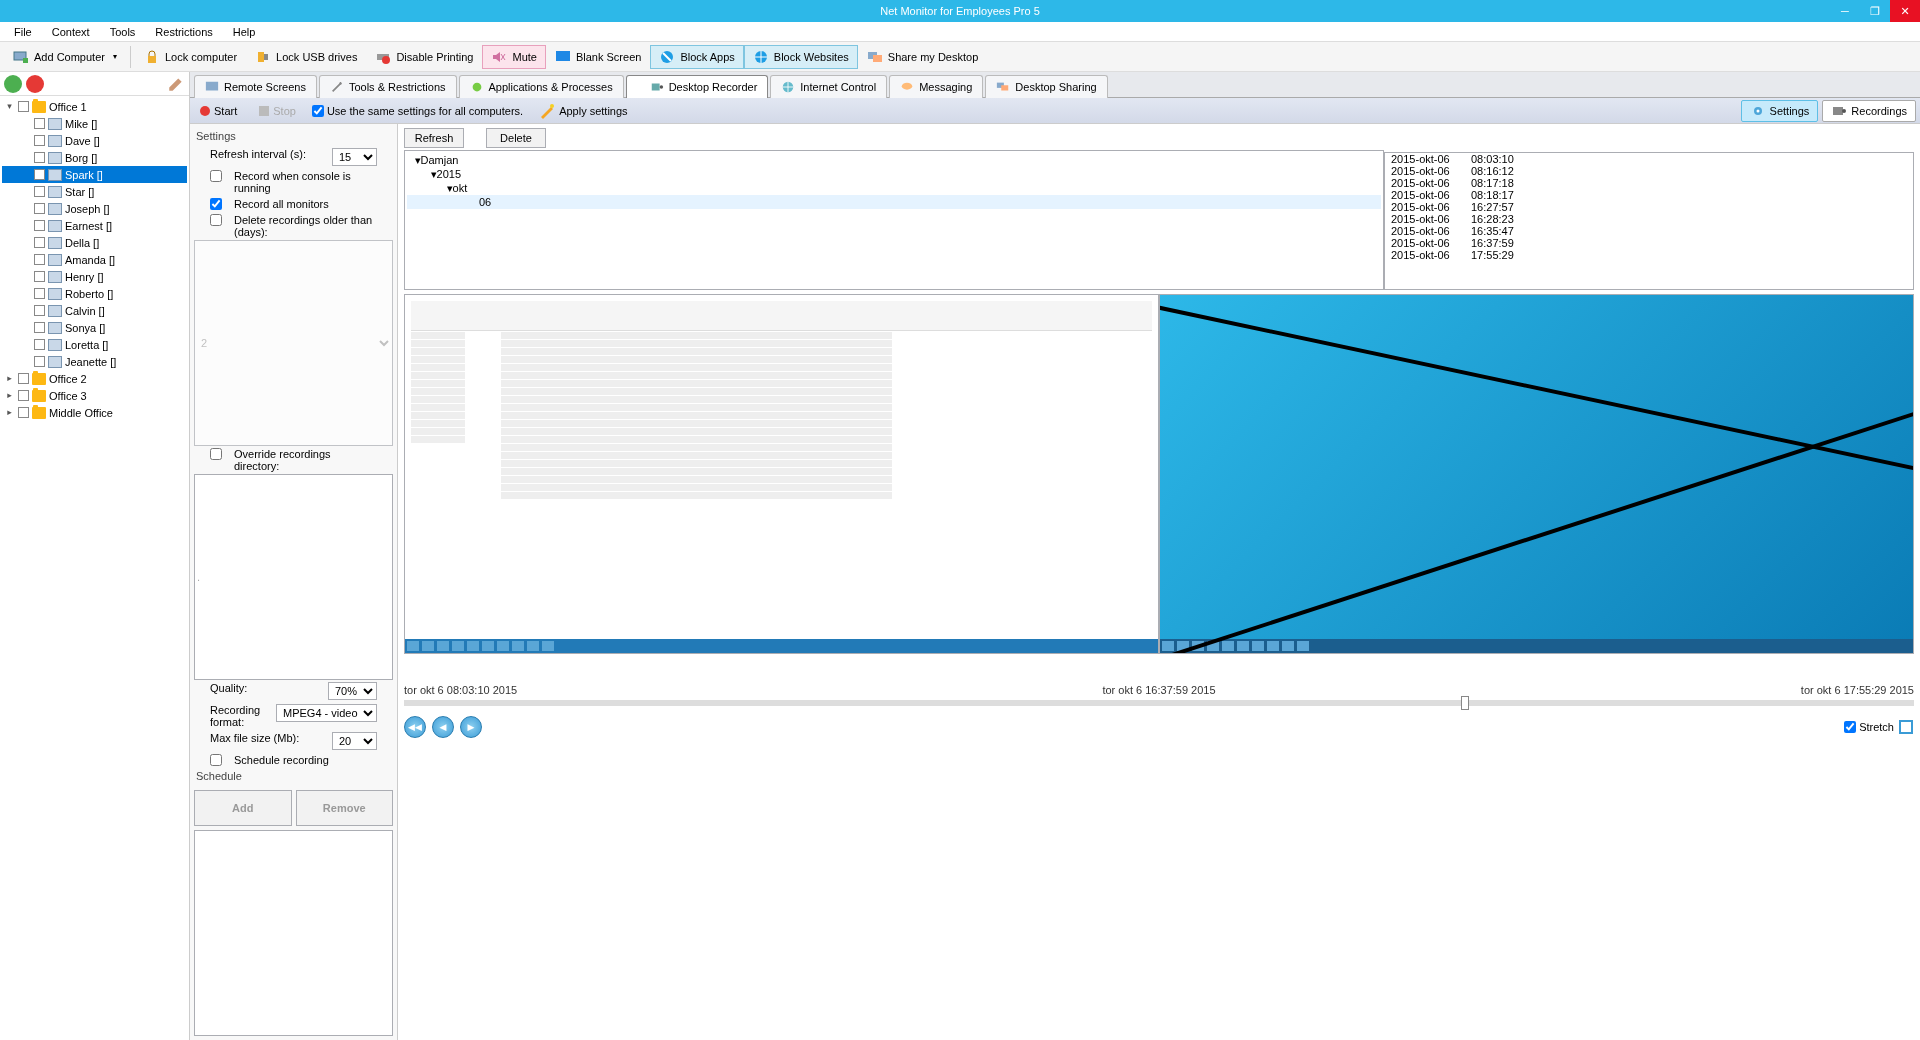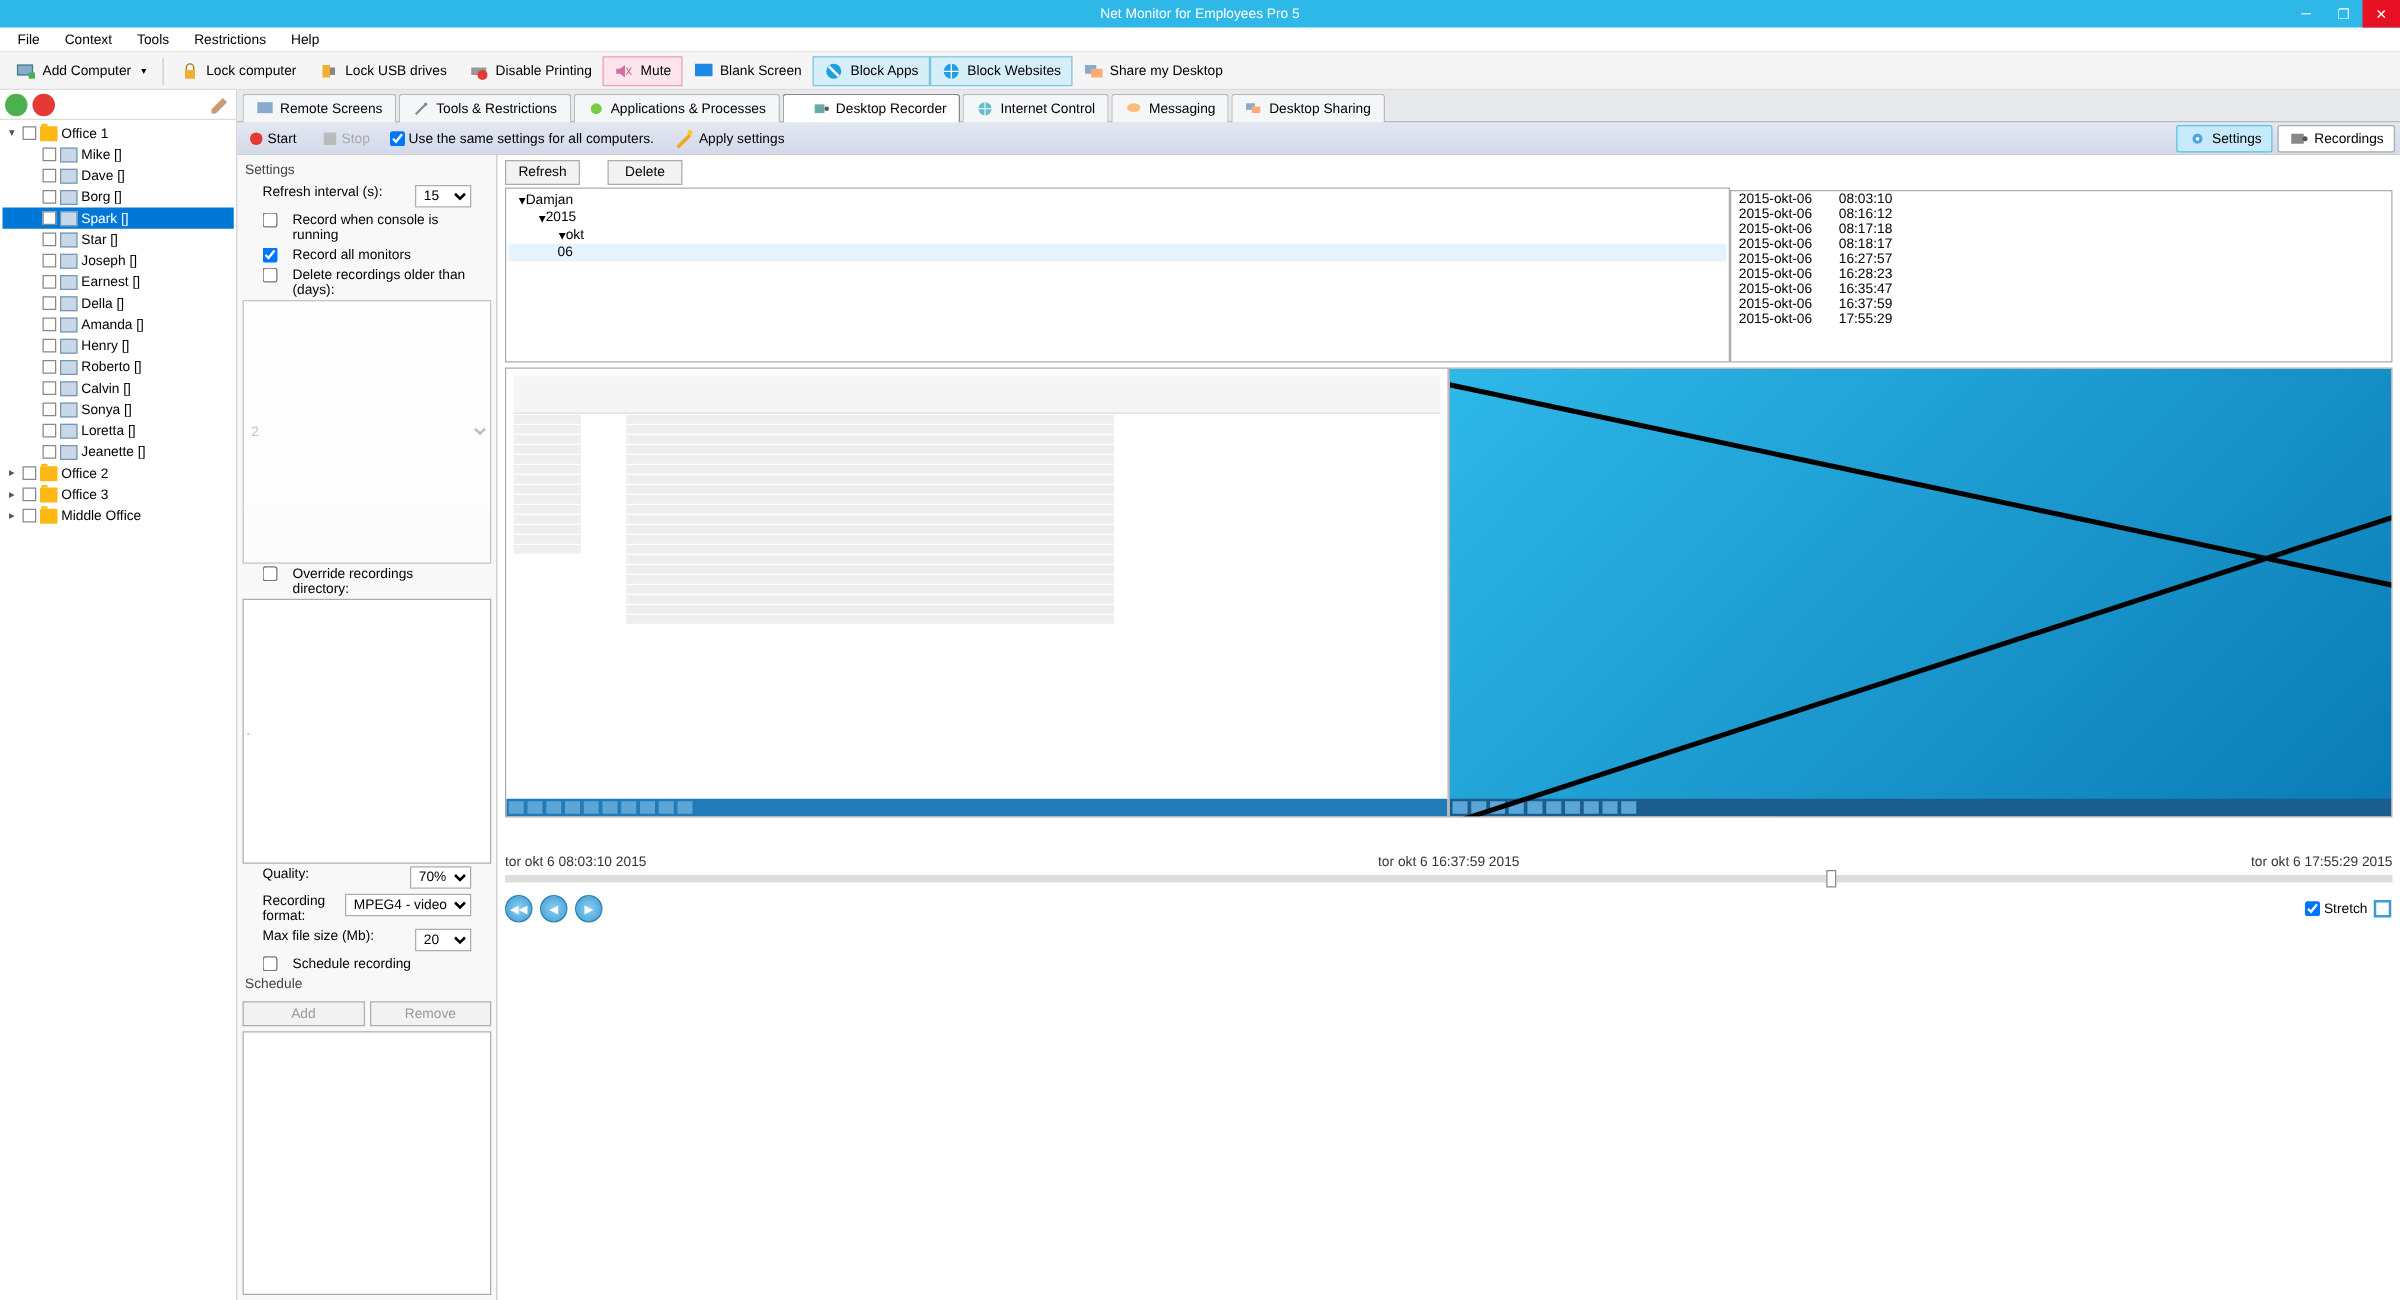--- a/index.html
+++ b/index.html
@@ -44,21 +44,21 @@
 .chk { display: flex; align-items: center; gap: 3px; }
 .chk input { width: 12px; height: 12px; }
 .body-grid { flex: 1; display: grid; grid-template-columns: 208px 1fr; overflow: hidden; }
 .settings-panel { border-right: 1px solid #ccc; padding: 4px; display: flex; flex-direction: column; overflow: hidden; background: #f8f8f8;}
 .panel-title { padding: 2px 2px 4px; color: #444; }
 .srow { display: flex; align-items: flex-start; gap: 12px; margin: 2px 16px; }
 .slabel { width: 110px; }
 .sselect { flex: 1; height: 18px; border: 1px solid #abadb3; background: #fff; padding: 0 2px; }
 .sched-list { flex: 1; border: 1px solid #abadb3; background: #fff; margin-top: 4px; }
 .sched-btns { display: flex; gap: 4px; margin-top: 4px; }
-.sched-btns button { flex: 1; height: 20px; border: 1px solid #abadb3; background: #f2f2f2; color: #999; cursor: default; }
+.sched-btns button { flex: 1; height: 36px; border: 1px solid #abadb3; background: #f2f2f2; color: #999; cursor: default; font-weight: bold; }
 .right-pane { display: flex; flex-direction: column; overflow: hidden; padding: 4px 6px; }
 .recpane-top { display:flex; gap:0; }
 .rec-left { flex:1; display:flex; flex-direction:column; }
 .rec-btns { display: flex; gap: 22px; margin-bottom: 2px; }
 .rec-btns button { width: 60px; height: 20px; border: 1px solid #abadb3; background: #f2f2f2; cursor: pointer; }
 .spark-title { color: #2060c0; font-size: 16px; padding: 0 0 2px 2px; }
 .rec-tree { border: 1px solid #abadb3; background: #fff; flex:1; min-height:140px; padding: 2px; }
 .rec-tree .rrow { display: flex; align-items: center; height: 14px; }
 .rec-tree .rrow.sel { background: #e5f3ff; }
 .rec-list { border: 1px solid #abadb3; background: #fff; width: 530px; margin-top:24px;}
@@ -495,21 +495,21 @@
         <div class="recpane-top">
           <div class="rec-left">
             <div class="rec-btns">
               <button>Refresh</button>
               <button>Delete</button>
             </div>
             <div class="rec-tree">
               <div class="rrow" style="padding-left:8px">▾ <span>Damjan</span></div>
               <div class="rrow" style="padding-left:24px">▾ <span>2015</span></div>
               <div class="rrow" style="padding-left:40px">▾ <span>okt</span></div>
-              <div class="rrow sel" style="padding-left:39px">
+              <div class="rrow sel" style="padding-left:72px">
                   <span>06</span>
                 </div>
             </div>
           </div>
           <div class="rec-list">
             <div id="reclist-rows">
                 <div class="irow">
                   <div style="width:80px">2015-okt-06</div>
                   <div>08:03:10</div>
                 </div>

